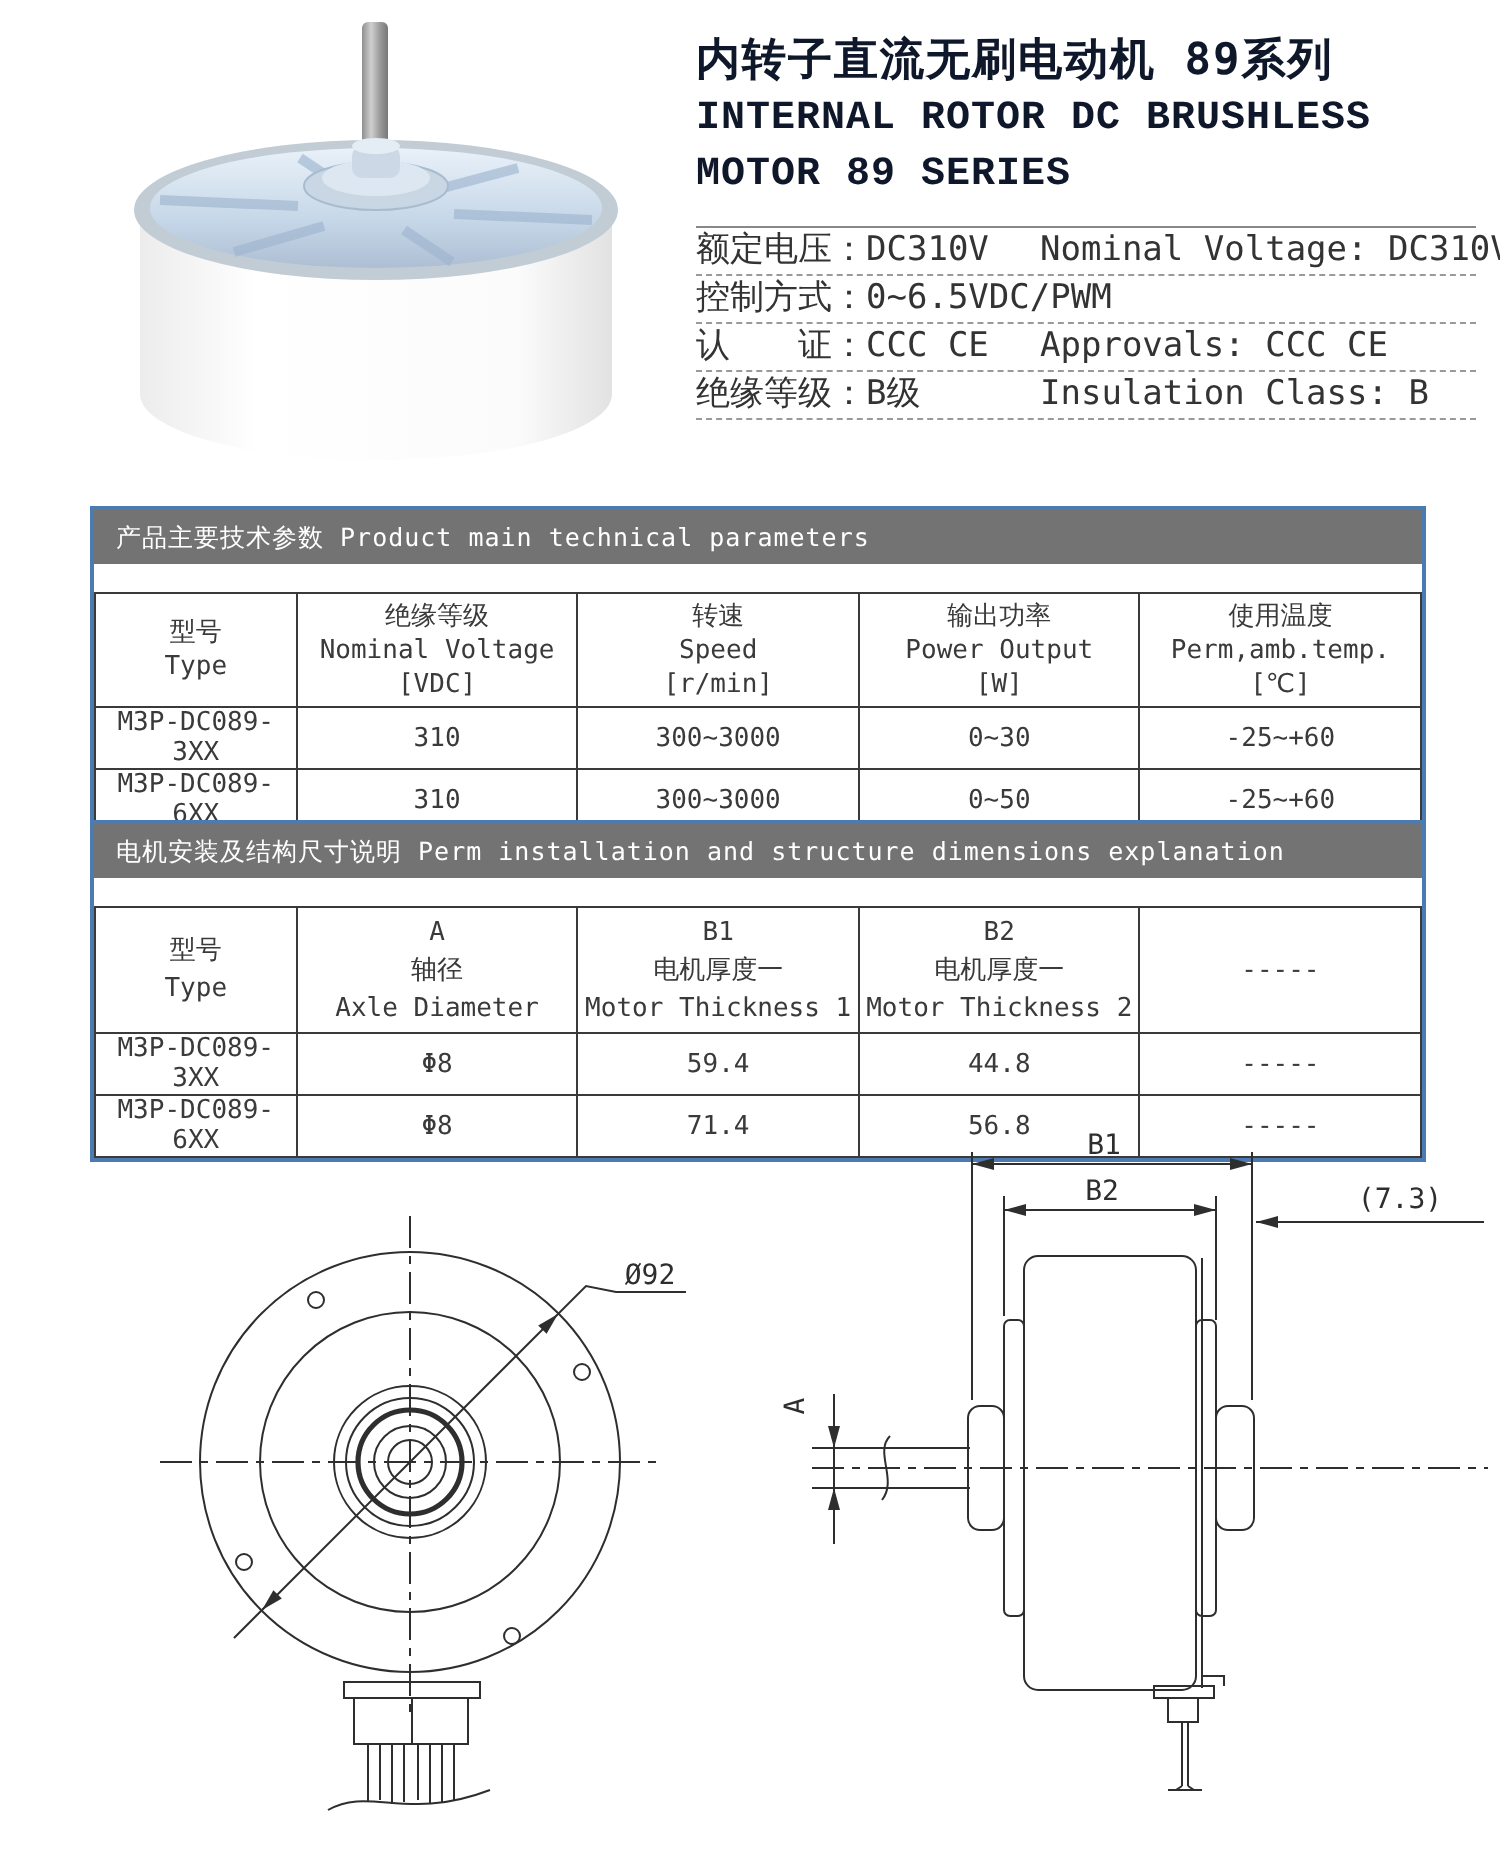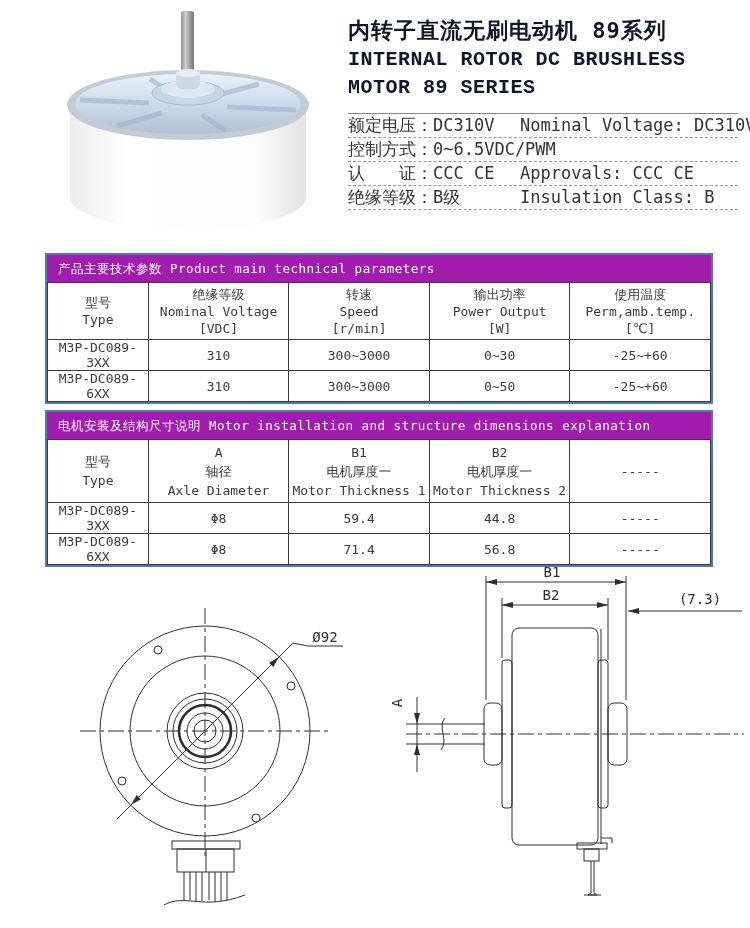--- a/index.html
+++ b/index.html
@@ -15,23 +15,23 @@
   .title-cn{font-size:22px;font-weight:bold;letter-spacing:1px;line-height:30px;}
   .title-en{font-size:20px;font-weight:bold;letter-spacing:.5px;line-height:28px;font-family:Liberation Mono, monospace;}
   
   .spec-list{position:absolute;left:348px;top:113px;width:390px;border-top:1px solid #888;}
   .spec-row{display:flex;height:23px;line-height:22px;border-bottom:1px dashed #999;
     font-size:17px;white-space:nowrap;}
   .spec-cn{width:172px;flex:none;}
   .spec-en{flex:1;}
   
   .tech-table{position:absolute;left:45px;width:664px;border:2px solid #4b7bb0;background:#fff;}
-  .tbl-bar{background:#a21caf;color:#fff;font-size:12.5px;line-height:27px;height:27px;
+  .tbl-bar{background:#737373;color:#fff;font-size:12.5px;line-height:27px;height:27px;
     padding:0 11px;letter-spacing:.5px;white-space:nowrap;overflow:hidden;}
-  table.grid{border-collapse:collapse;width:100%;table-layout:fixed;}
+  table.grid{border-collapse:collapse;width:100%;table-layout:fixed;margin-top:14px;}
   table.grid td{border:1px solid #3a3a3a;text-align:center;vertical-align:middle;
     font-size:13px;color:#3a3a3a;padding:0;}
   table.grid tr.hdr td{height:56px;line-height:17px;}
   .t2 table.grid tr.hdr td{height:62px;line-height:19px;}
   table.grid tr.data td{height:23px;}
   table.grid td span{display:block;}
   .c0{width:15.2%;} .c1{width:21.2%;} .c2{width:21.2%;} .c3{width:21.2%;} .c4{width:21.2%;}
   .t1{top:253px;} .t2{top:410px;}
   
   .drawing{position:absolute;left:0;top:555px;width:750px;height:373px;}
@@ -157,21 +157,21 @@
       <td>310</td>
       <td>300~3000</td>
       <td>0~50</td>
       <td>-25~+60</td>
     </tr>
   </tbody>
     </table>
 </div>
 
 <div class="tech-table t2">
-  <div class="tbl-bar">电机安装及结构尺寸说明 Motor installation and structure dimensions explanation</div>
+  <div class="tbl-bar">电机安装及结构尺寸说明 Perm installation and structure dimensions explanation</div>
   <table class="grid">
     <colgroup>
         <col class="c0">
         <col class="c1">
         <col class="c2">
         <col class="c3">
         <col class="c4">
       </colgroup>
     <tbody>
         <tr class="hdr">

